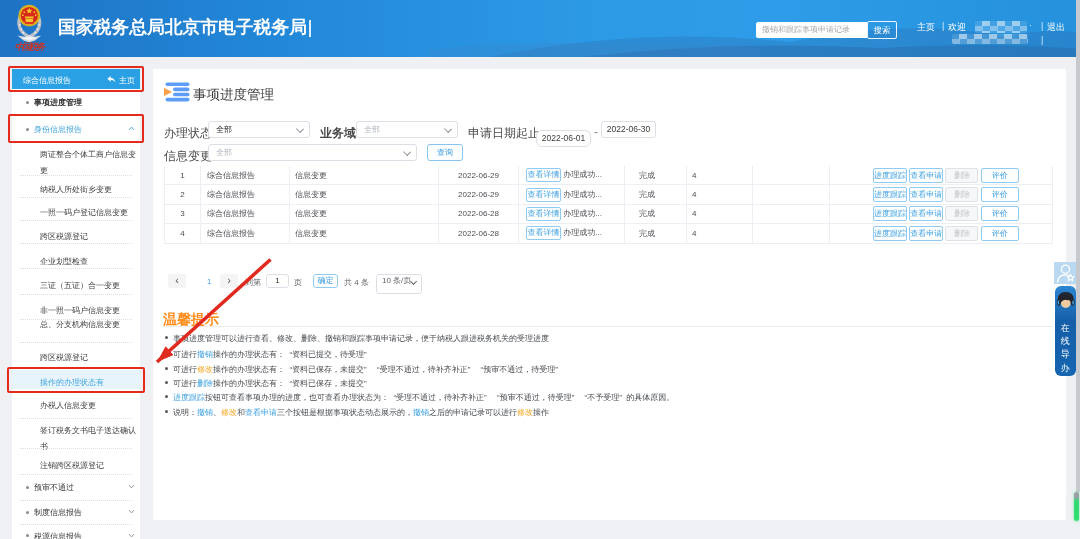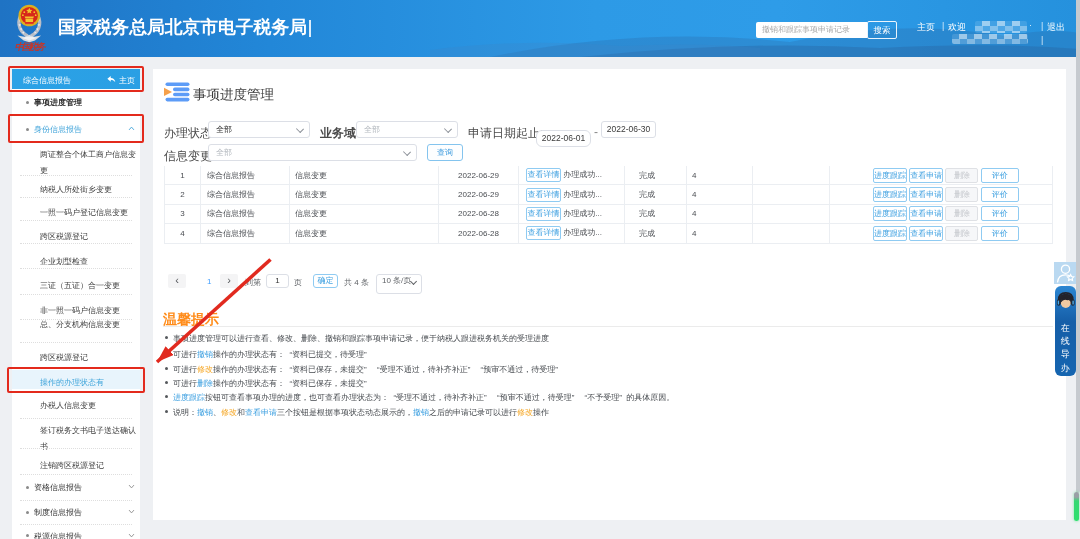--- a/index.html
+++ b/index.html
@@ -150,21 +150,21 @@
   <div class="sb-sub" style="top:305.5px;color:#3ea4da;">操作的办理状态有</div>
   <div class="sb-sep" style="top:322px;"></div>
   <div class="sb-sub" style="top:329px;">办税人信息变更</div>
   <div class="sb-sep" style="top:349.4px;"></div>
   <div class="sb-sub" style="top:354px;">签订税务文书电子送达确认书</div>
   <div class="sb-sep" style="top:379.3px;"></div>
   <div class="sb-sub" style="top:388.5px;">注销跨区税源登记</div>
   <div class="sb-sep" style="top:405.1px;"></div>
 
   <div class="sb-dot" style="top:416.6px;"></div>
-  <div class="sb-item" style="top:413px;padding-left:22px;box-sizing:border-box;">资格信息报告</div>
+  <div class="sb-item" style="top:413px;padding-left:22px;box-sizing:border-box;">预审不通过</div>
   <svg class="chev" style="left:116px;top:414px;" viewBox="0 0 10 10">
       <path d="M1.5 3 L5 7 L8.5 3" fill="none" stroke="#8b8b8b" stroke-width="1.3"></path>
     </svg>
   <div class="sb-sep" style="top:430.8px;"></div>
   <div class="sb-dot" style="top:441.7px;"></div>
   <div class="sb-item" style="top:438px;padding-left:22px;box-sizing:border-box;">制度信息报告</div>
   <svg class="chev" style="left:116px;top:439px;" viewBox="0 0 10 10">
       <path d="M1.5 3 L5 7 L8.5 3" fill="none" stroke="#8b8b8b" stroke-width="1.3"></path>
     </svg>
   <div class="sb-sep" style="top:455.4px;"></div>

